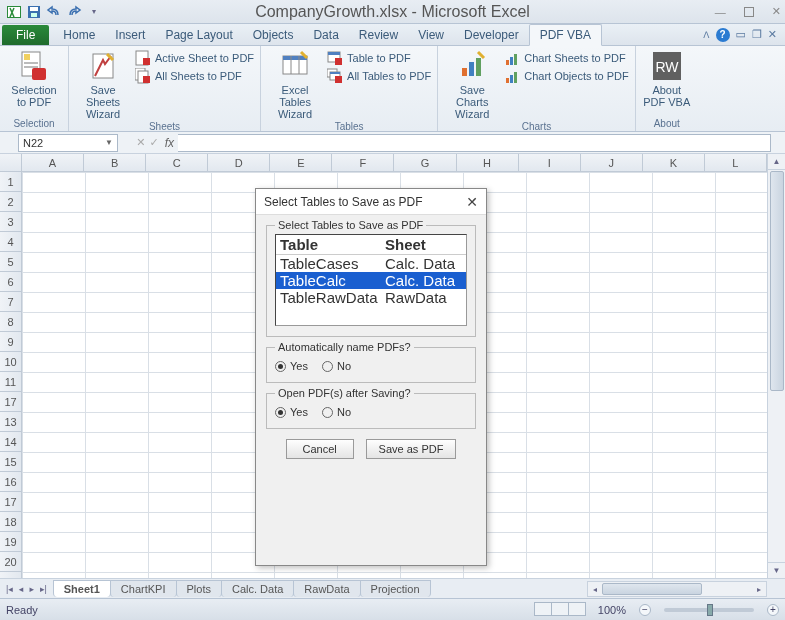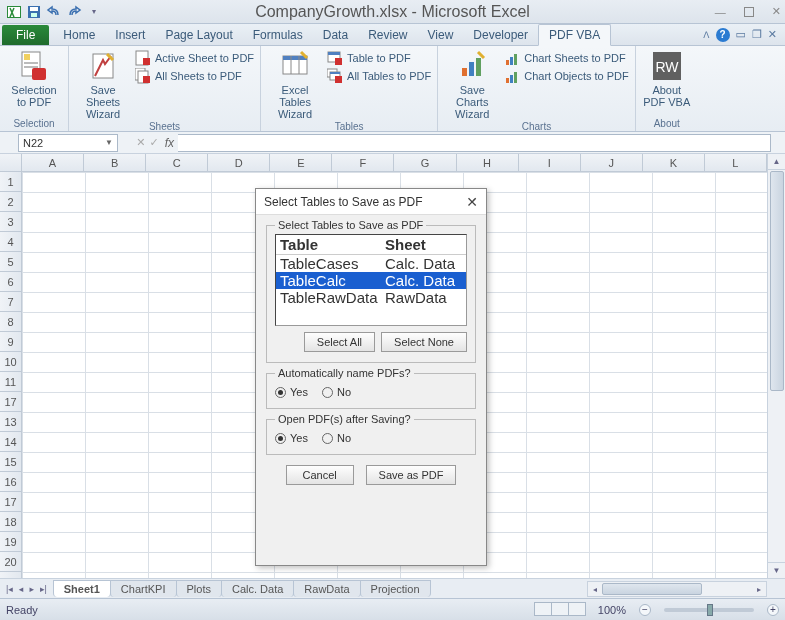--- a/index.html
+++ b/index.html
@@ -133,21 +133,21 @@
     <span style="border:1px solid #888;width:10px;height:10px;display:inline-block;"></span>
     <span>✕</span>
   </div>
 </div>
 
 <div class="tabs">
   <div class="file-tab">File</div>
   <div class="tab">Home</div>
   <div class="tab">Insert</div>
   <div class="tab">Page Layout</div>
-  <div class="tab">Formulas</div>
+  <div class="tab">Objects</div>
   <div class="tab">Data</div>
   <div class="tab">Review</div>
   <div class="tab">View</div>
   <div class="tab">Developer</div>
   <div class="tab active">PDF VBA</div>
   <div class="tabs-right">
     <span style="font-size:9px;">ᐱ</span>
     <span class="help-circle">?</span>
     <span>▭</span>
     <span>❐</span>
@@ -463,24 +463,20 @@
             <div class="list-row sel">
               <div>TableCalc</div>
               <div>Calc. Data</div>
             </div>
             <div class="list-row">
               <div>TableRawData</div>
               <div>RawData</div>
             </div>
           </div>
       </div>
-      <div class="btnrow">
-        <span class="dlg-btn">Select All</span>
-        <span class="dlg-btn">Select None</span>
-      </div>
     </div>
     <div class="fieldset">
       <div class="fieldset-legend">Automatically name PDFs?</div>
       <div class="radio-row">
         <label>
             <span class="radio checked"></span>
             <span>Yes</span>
           </label>
         <label>
             <span class="radio"></span>

